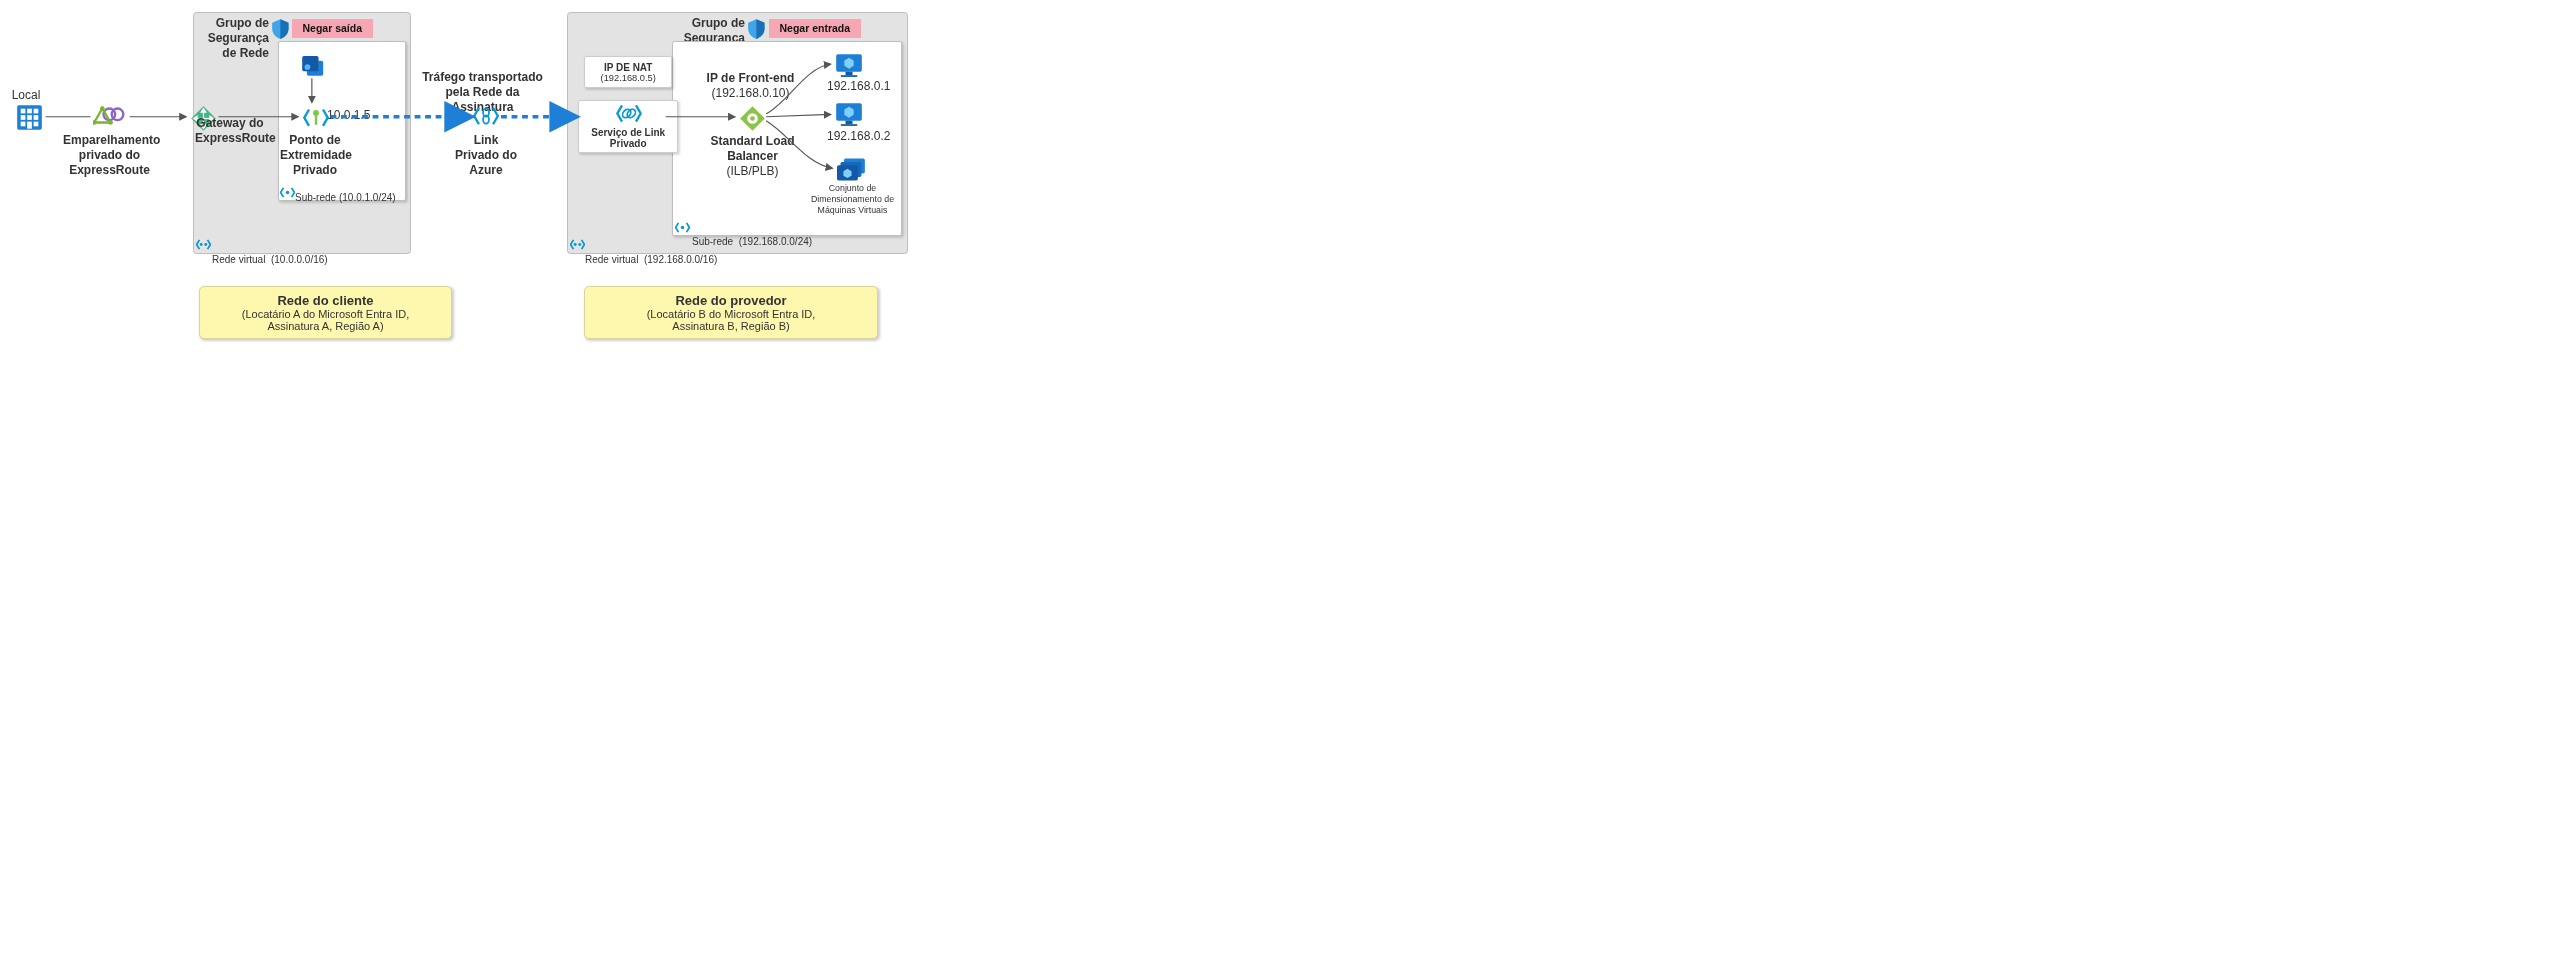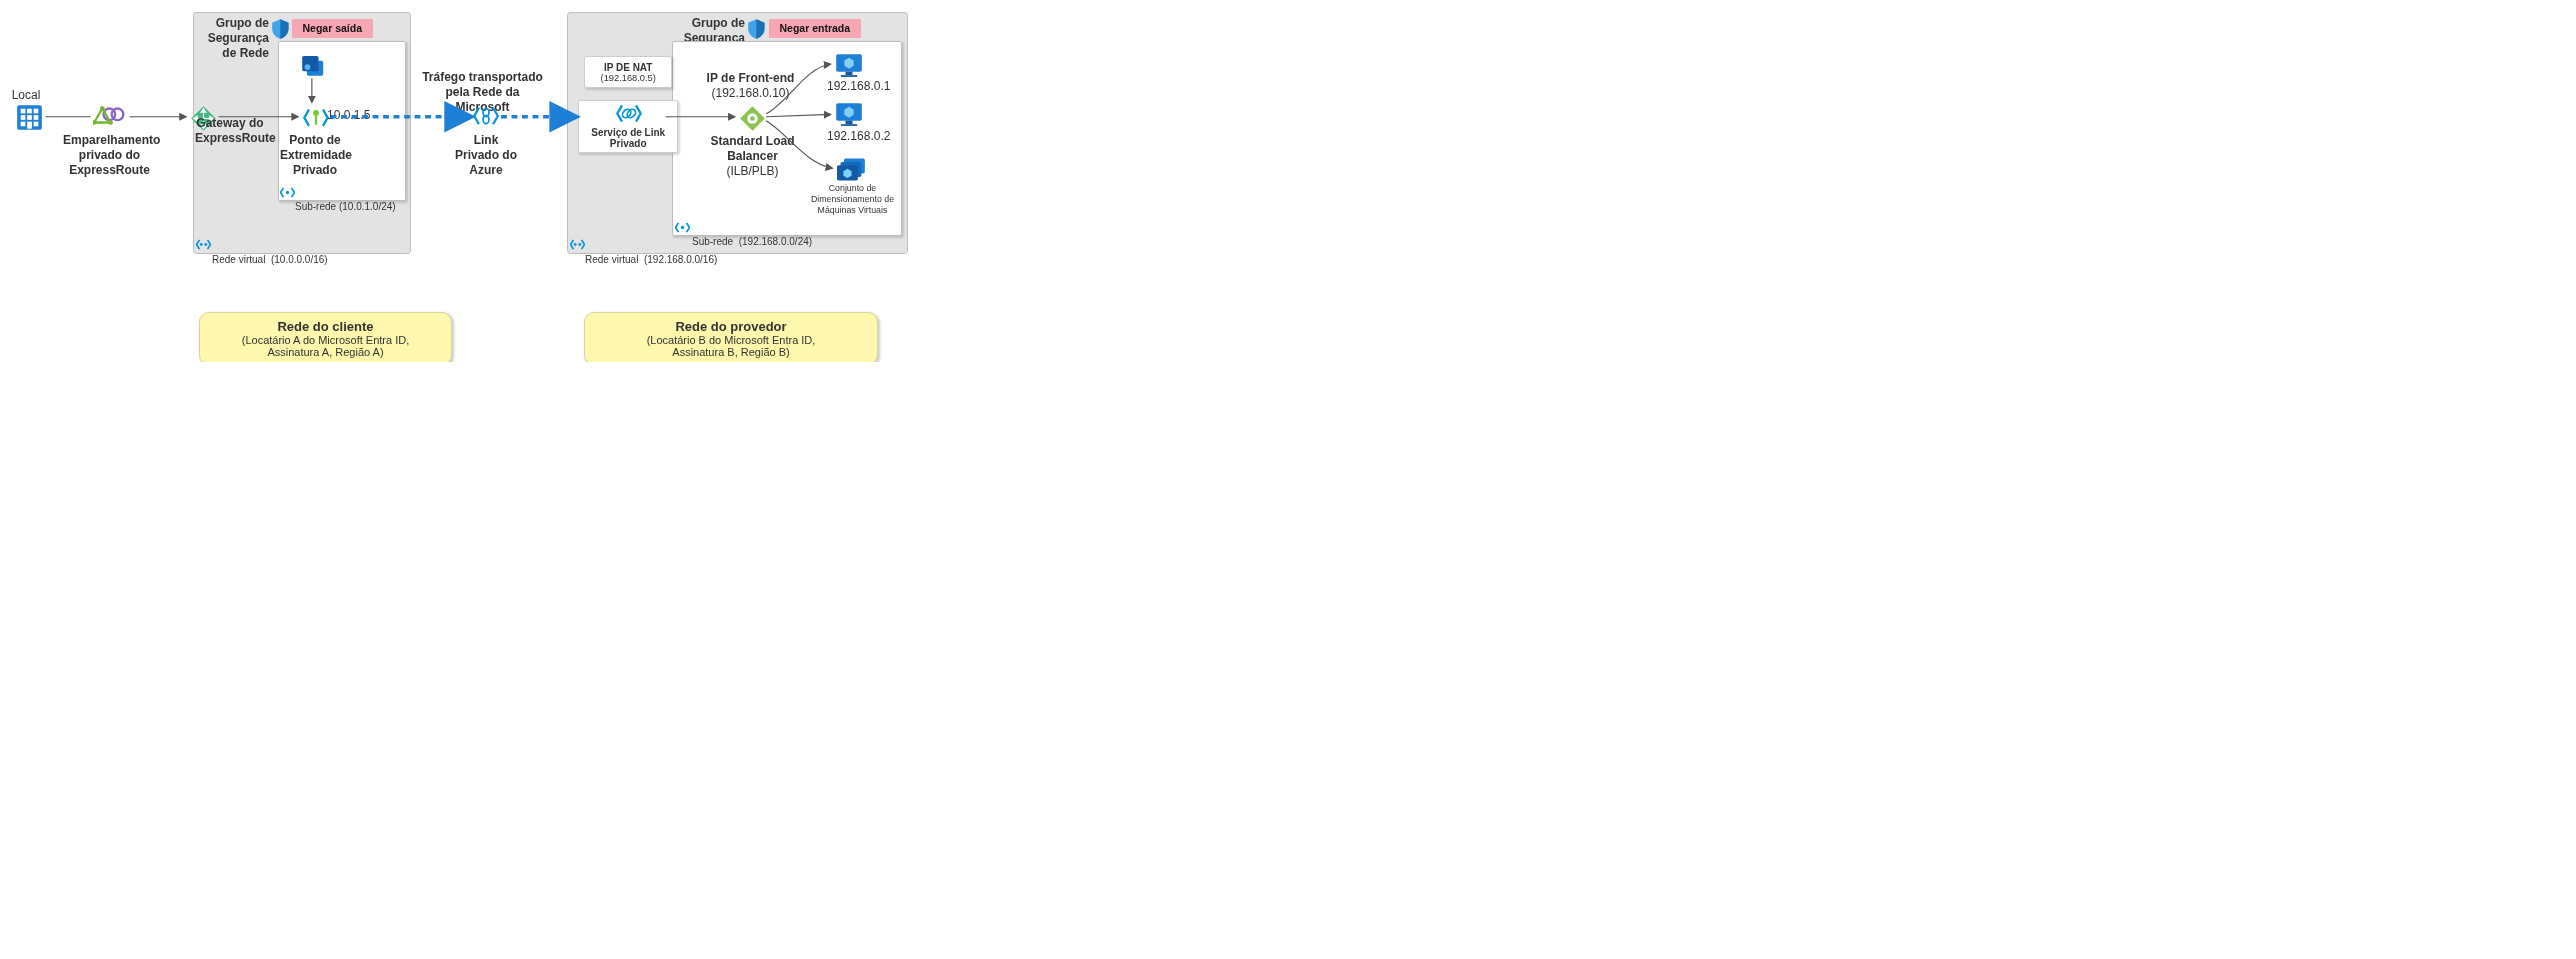--- a/index.html
+++ b/index.html
@@ -6,21 +6,21 @@
   .canvas{position:relative;width:911px;height:362px;}
   .abs{position:absolute;}
   .lbl{font-size:12px;text-align:center;line-height:1.25;}
   .bold{font-weight:600;text-align:center;}
   .nsg-box{border:1.2px solid #bdbdbd;background:#e3e3e3;border-radius:3.5px;}
   .subnet-box{border:1.2px solid #bdbdbd;background:#fff;border-radius:2.3px;box-shadow:1.2px 1.2px 2.3px rgba(0,0,0,.15);}
   .deny{background:#f7a6b3;border-radius:0;padding:3.5px 10.5px;font-size:10.5px;font-weight:600;color:#111;}
   .ipbox{background:#fff;border:0.6px solid #ccc;border-radius:2.3px;padding:4.7px 8.2px;text-align:center;box-shadow:1.2px 1.2px 2.3px rgba(0,0,0,.15);}
   .ipbox .t{font-weight:700;font-size:10px;}
   .ipbox .v{font-size:9.3px;}
-  .yellow{background:#fdf8ad;border:0.6px solid #d9d49a;border-radius:10px;padding:5.8px 17.5px;text-align:center;box-shadow:1.8px 1.8px 2.9px rgba(0,0,0,.2);margin-top:26px;}
+  .yellow{background:#fdf8ad;border:0.6px solid #d9d49a;border-radius:5px;padding:5.8px 17.5px;text-align:center;box-shadow:1.8px 1.8px 2.9px rgba(0,0,0,.2);}
   .yellow .h{font-weight:700;font-size:13px;}
   .yellow .s{font-size:11px;}
   svg.full{position:absolute;left:0;top:0;width:911px;height:362px;pointer-events:none;}
   .icon svg{display:block;}
 </style>
 </head>
 <body>
 
 <div class="canvas">
 
@@ -116,41 +116,41 @@
   </div>
   <div class="abs lbl bold" style="left:280px;top:133px;width:70px;">Ponto de Extremidade Privado</div>
 
   <div class="abs icon" style="left:280px;top:186px;">
     <svg width="15" height="13" viewBox="0 0 26 22">
         <path d="M6 3 L1 11 L6 19" fill="none" stroke="#0898d6" stroke-width="3"></path>
         <path d="M20 3 L25 11 L20 19" fill="none" stroke="#0898d6" stroke-width="3"></path>
         <circle cx="13" cy="11" r="3" fill="#0898d6"></circle>
       </svg>
   </div>
-  <div class="abs lbl" style="left:295px;top:201px;width:117px;text-align:left;font-size:10px;">
+  <div class="abs lbl" style="left:295px;top:192px;width:117px;text-align:left;font-size:10px;">
     <span>Sub-rede</span>
     <span style="font-weight:400;">(10.0.1.0/24)</span>
   </div>
 
   <div class="abs icon" style="left:196px;top:238px;">
     <svg width="15" height="13" viewBox="0 0 26 22">
         <path d="M6 3 L1 11 L6 19" fill="none" stroke="#0898d6" stroke-width="3"></path>
         <path d="M20 3 L25 11 L20 19" fill="none" stroke="#0898d6" stroke-width="3"></path>
         <circle cx="9" cy="11" r="2.5" fill="#0898d6"></circle>
         <circle cx="17" cy="11" r="2.5" fill="#0898d6"></circle>
       </svg>
   </div>
   <div class="abs lbl" style="left:212px;top:254px;width:152px;text-align:left;font-size:10px;">
     <span>Rede virtual</span>&nbsp;
     <span>(10.0.0.0/16)</span>
   </div>
 
   <div class="abs lbl bold" style="left:421px;top:70px;width:123px;">
     <div>Tráfego transportado</div>
-    <div>pela Rede da Microsoft</div>
+    <div>pela Rede da Assinatura</div>
   </div>
 
   <div class="abs icon" style="left:473px;top:103px;">
     <svg width="26" height="26" viewBox="0 0 44 44">
         <path d="M10 8 L2 22 L10 36" fill="none" stroke="#0898d6" stroke-width="4"></path>
         <path d="M34 8 L42 22 L34 36" fill="none" stroke="#0898d6" stroke-width="4"></path>
         <g stroke="#0898d6" stroke-width="3" fill="none">
           <ellipse cx="22" cy="16" rx="5" ry="7"></ellipse>
           <ellipse cx="22" cy="28" rx="5" ry="7"></ellipse>
         </g>

